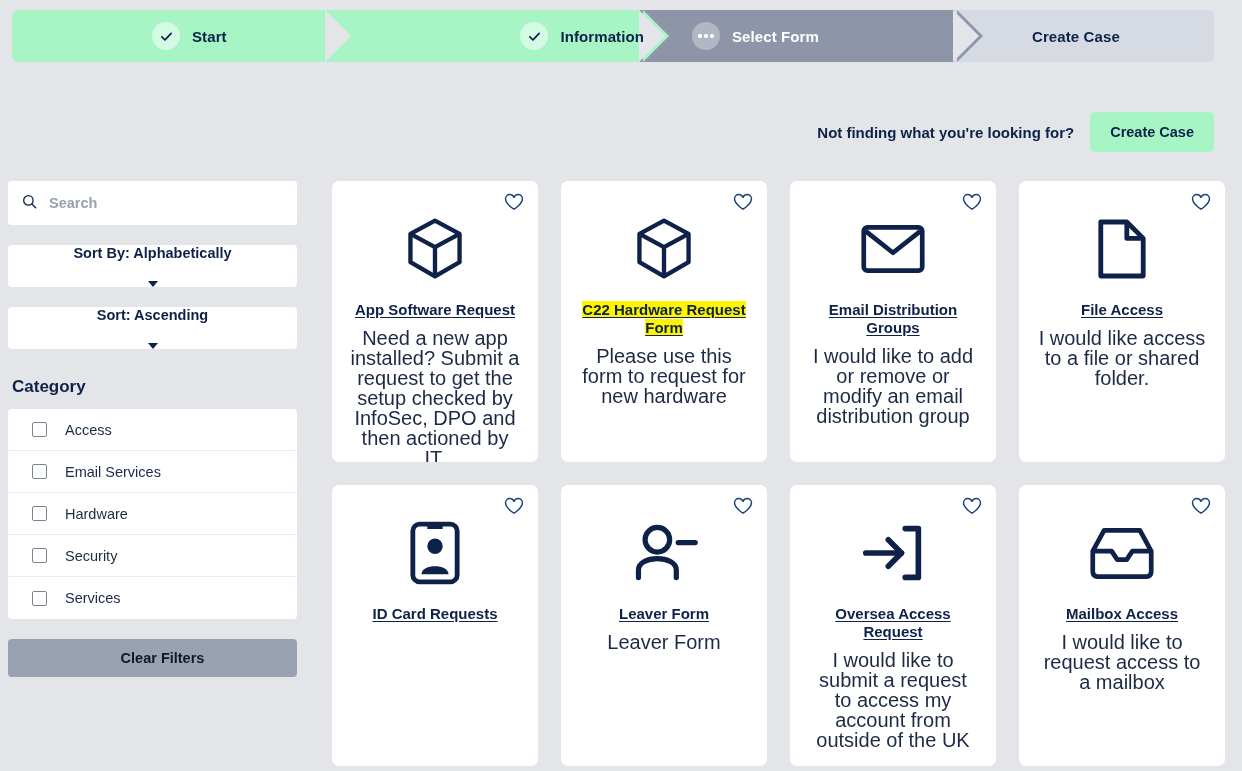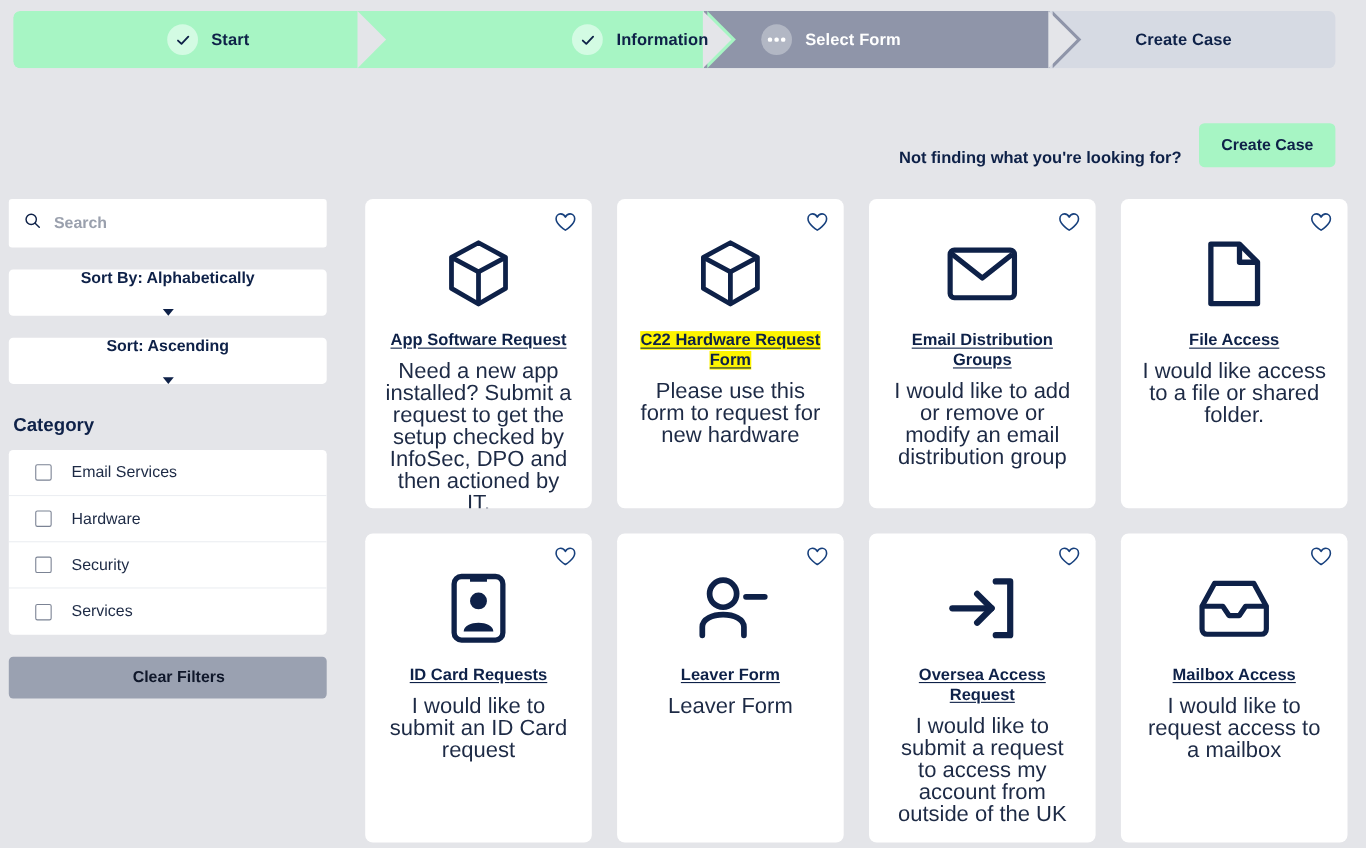--- a/index.html
+++ b/index.html
@@ -82,21 +82,21 @@
   }
   .label-dark { color: #0e2148; }
   .label-white { color: #ffffff; }
   .dots { display: flex; gap: 2.5px; }
   .dots i { width: 3.5px; height: 3.5px; border-radius: 50%; background: #ffffff; display: block; }
 
   
   .cc-bar {
     position: absolute;
     right: 28px; top: 112px;
-    display: flex; align-items: flex-end; gap: 16px;
+    display: flex; align-items: center; gap: 16px;
   }
   .cc-text {
     font-size: 15px; font-weight: bold; color: #0e2148;
   }
   .cc-button {
     background: #a7f5c4;
     color: #0e2148;
     border: none;
     border-radius: 5px;
     font-size: 14.5px;
@@ -318,20 +318,24 @@
   <div class="select-box">
     <span class="select-label">Sort: Ascending</span>
     <span class="caret"></span>
   </div>
 
   <div class="cat-title">Category</div>
 
   <div class="cat-list">
     <div class="cat-item">
       <span class="cat-cb"></span>
+      <span class="cat-label">Access</span>
+    </div>
+    <div class="cat-item">
+      <span class="cat-cb"></span>
       <span class="cat-label">Email Services</span>
     </div>
     <div class="cat-item">
       <span class="cat-cb"></span>
       <span class="cat-label">Hardware</span>
     </div>
     <div class="cat-item">
       <span class="cat-cb"></span>
       <span class="cat-label">Security</span>
     </div>
@@ -435,21 +439,20 @@
       <svg width="52" height="66" viewBox="0 0 54 68" fill="none">
         <rect x="4" y="4" width="46" height="60" rx="7" stroke="#0e2148" stroke-width="5"></rect>
         <path d="M19 4 L35 4 L35 9 L19 9 Z" fill="#0e2148"></path>
         <circle cx="27" cy="27" r="8" fill="#0e2148"></circle>
         <path d="M13 56 C13 45 41 45 41 56 Z" fill="#0e2148"></path>
       </svg>
     </div>
     <div class="card-title">
       <span>ID Card Requests</span>
     </div>
-    <div class="card-desc">I would like to submit an ID Card request</div>
   </div>
 
   <div class="card">
     <span class="heart">
       <svg width="20" height="18" viewBox="0 0 22 20" fill="none">
         <path d="M11 18 C11 18 1.6 12.3 1.6 6.5 C1.6 3.6 3.8 1.6 6.2 1.6 C8.2 1.6 10.1 2.9 11 4.8
                  C11.9 2.9 13.8 1.6 15.8 1.6 C18.2 1.6 20.4 3.6 20.4 6.5 C20.4 12.3 11 18 11 18 Z" stroke="#17407d" stroke-width="1.6" stroke-linejoin="round"></path>
       </svg>
     </span>
     <div class="card-icon">

